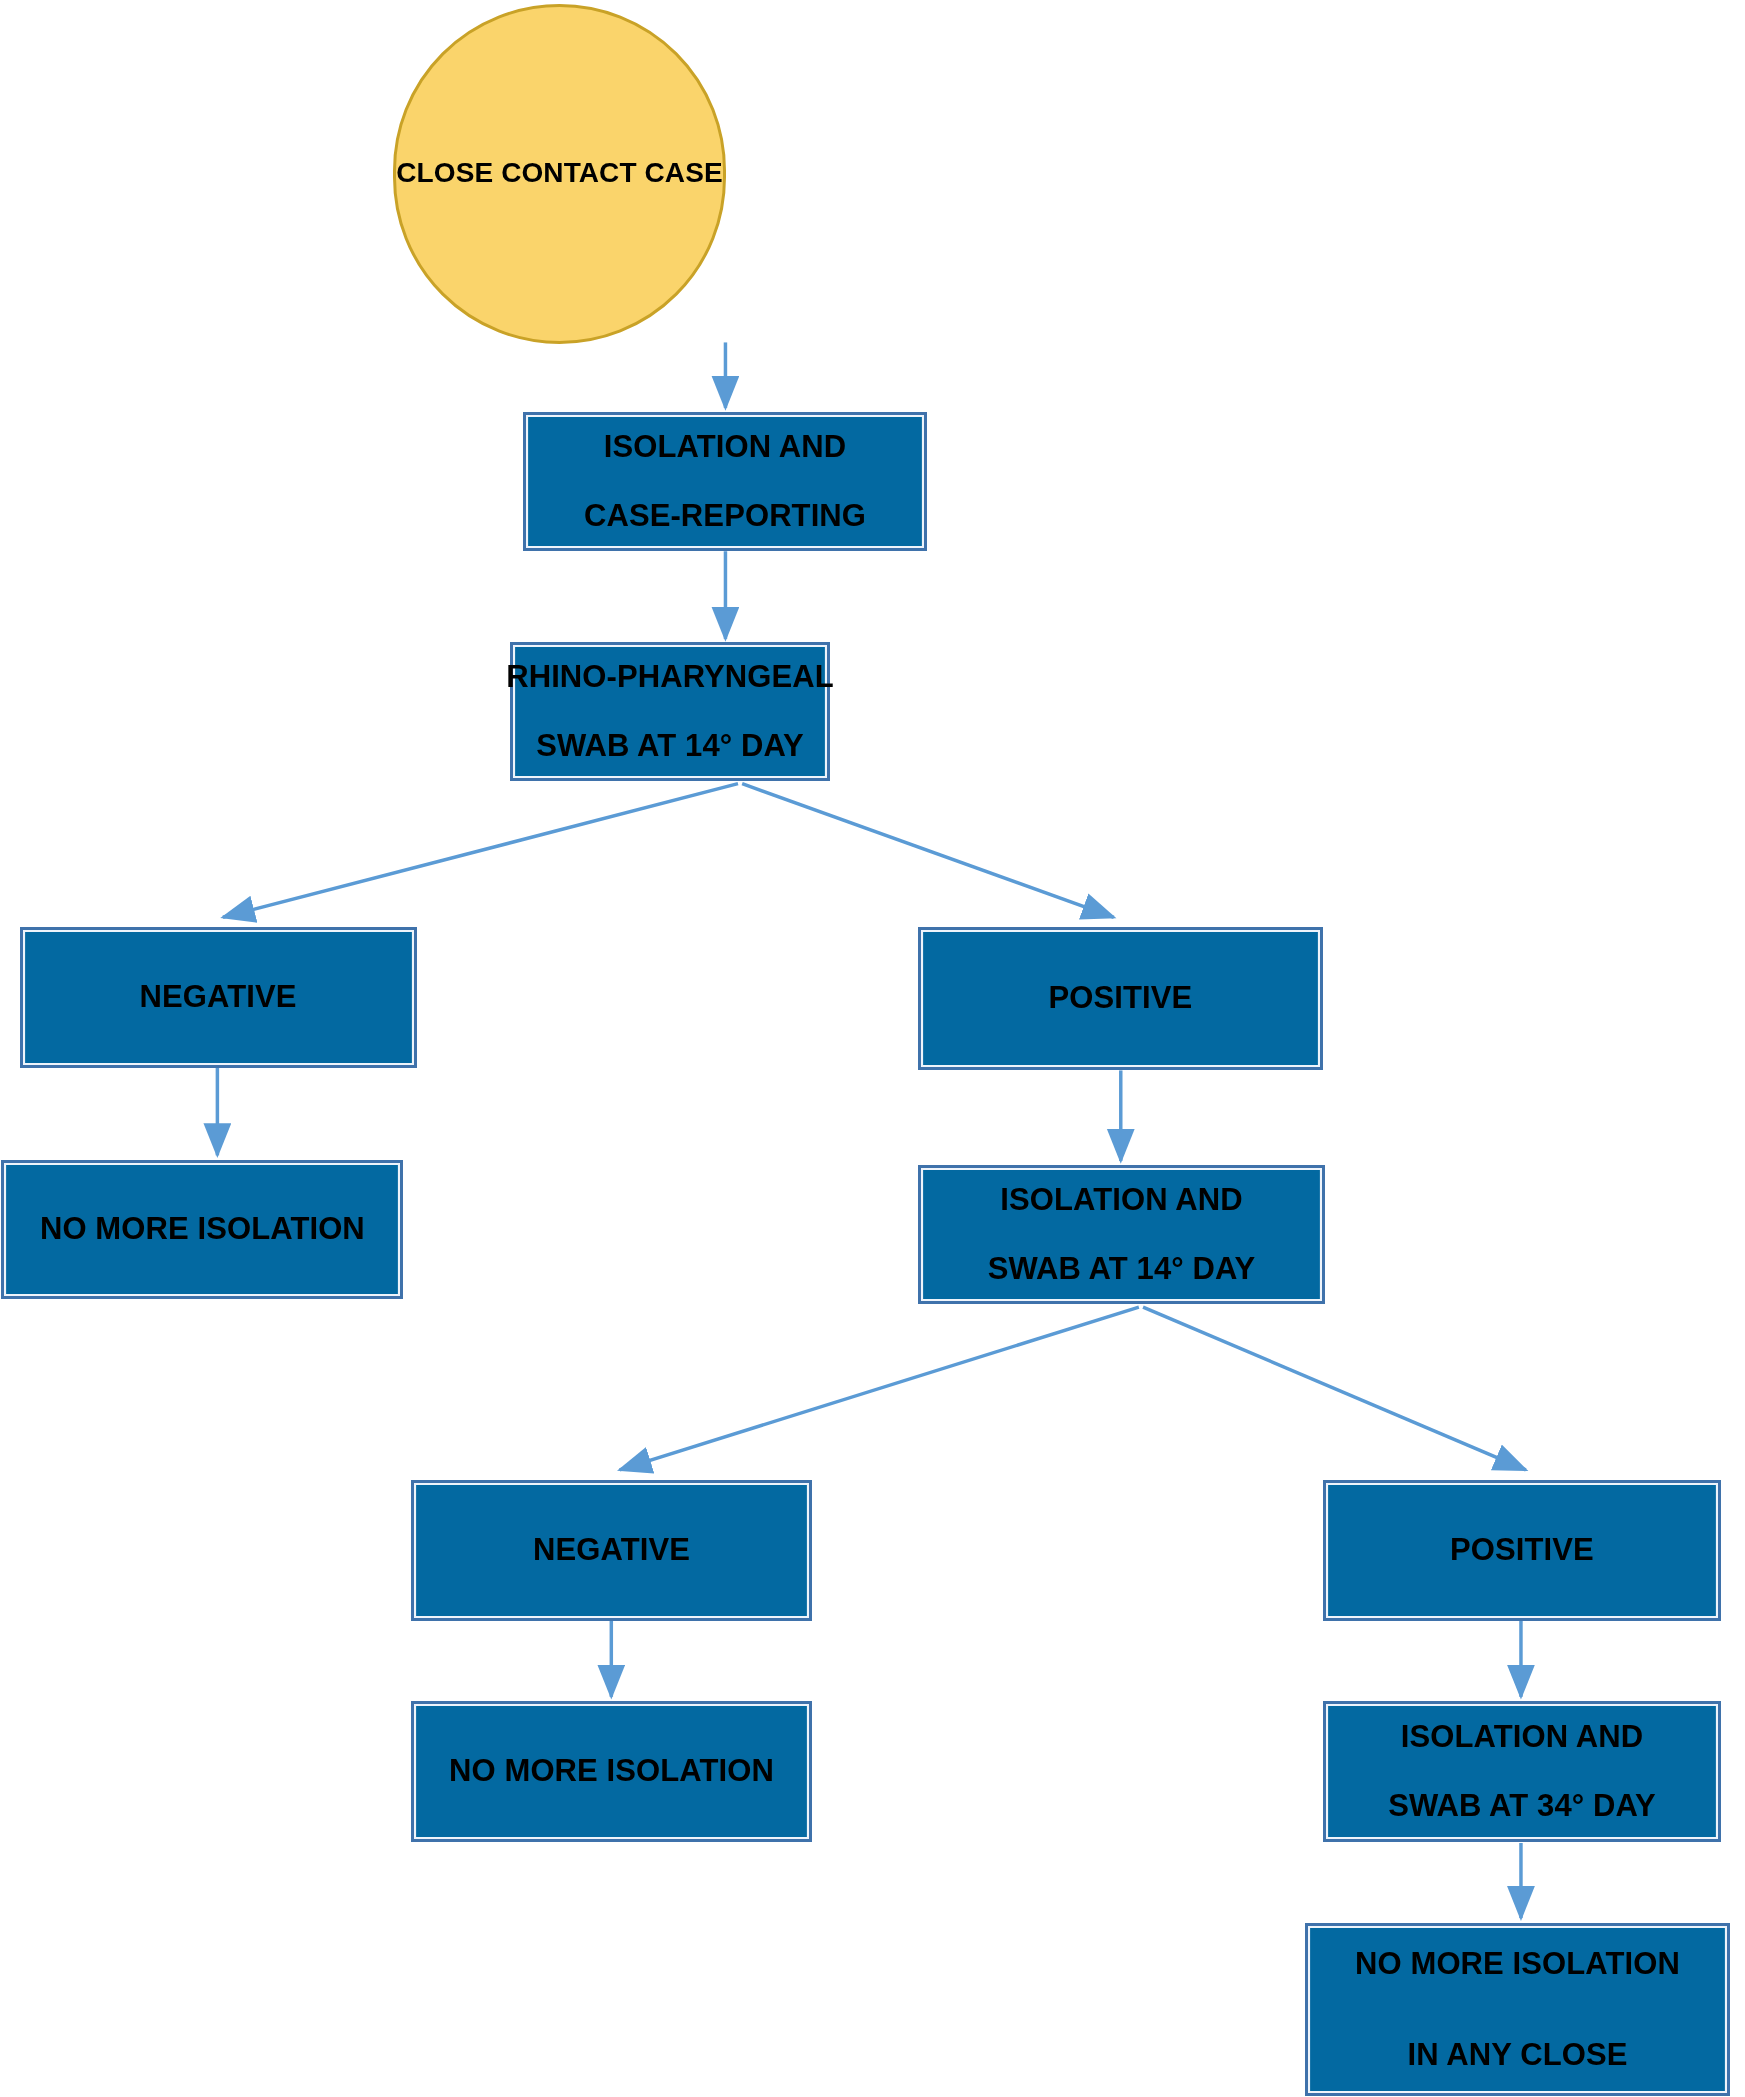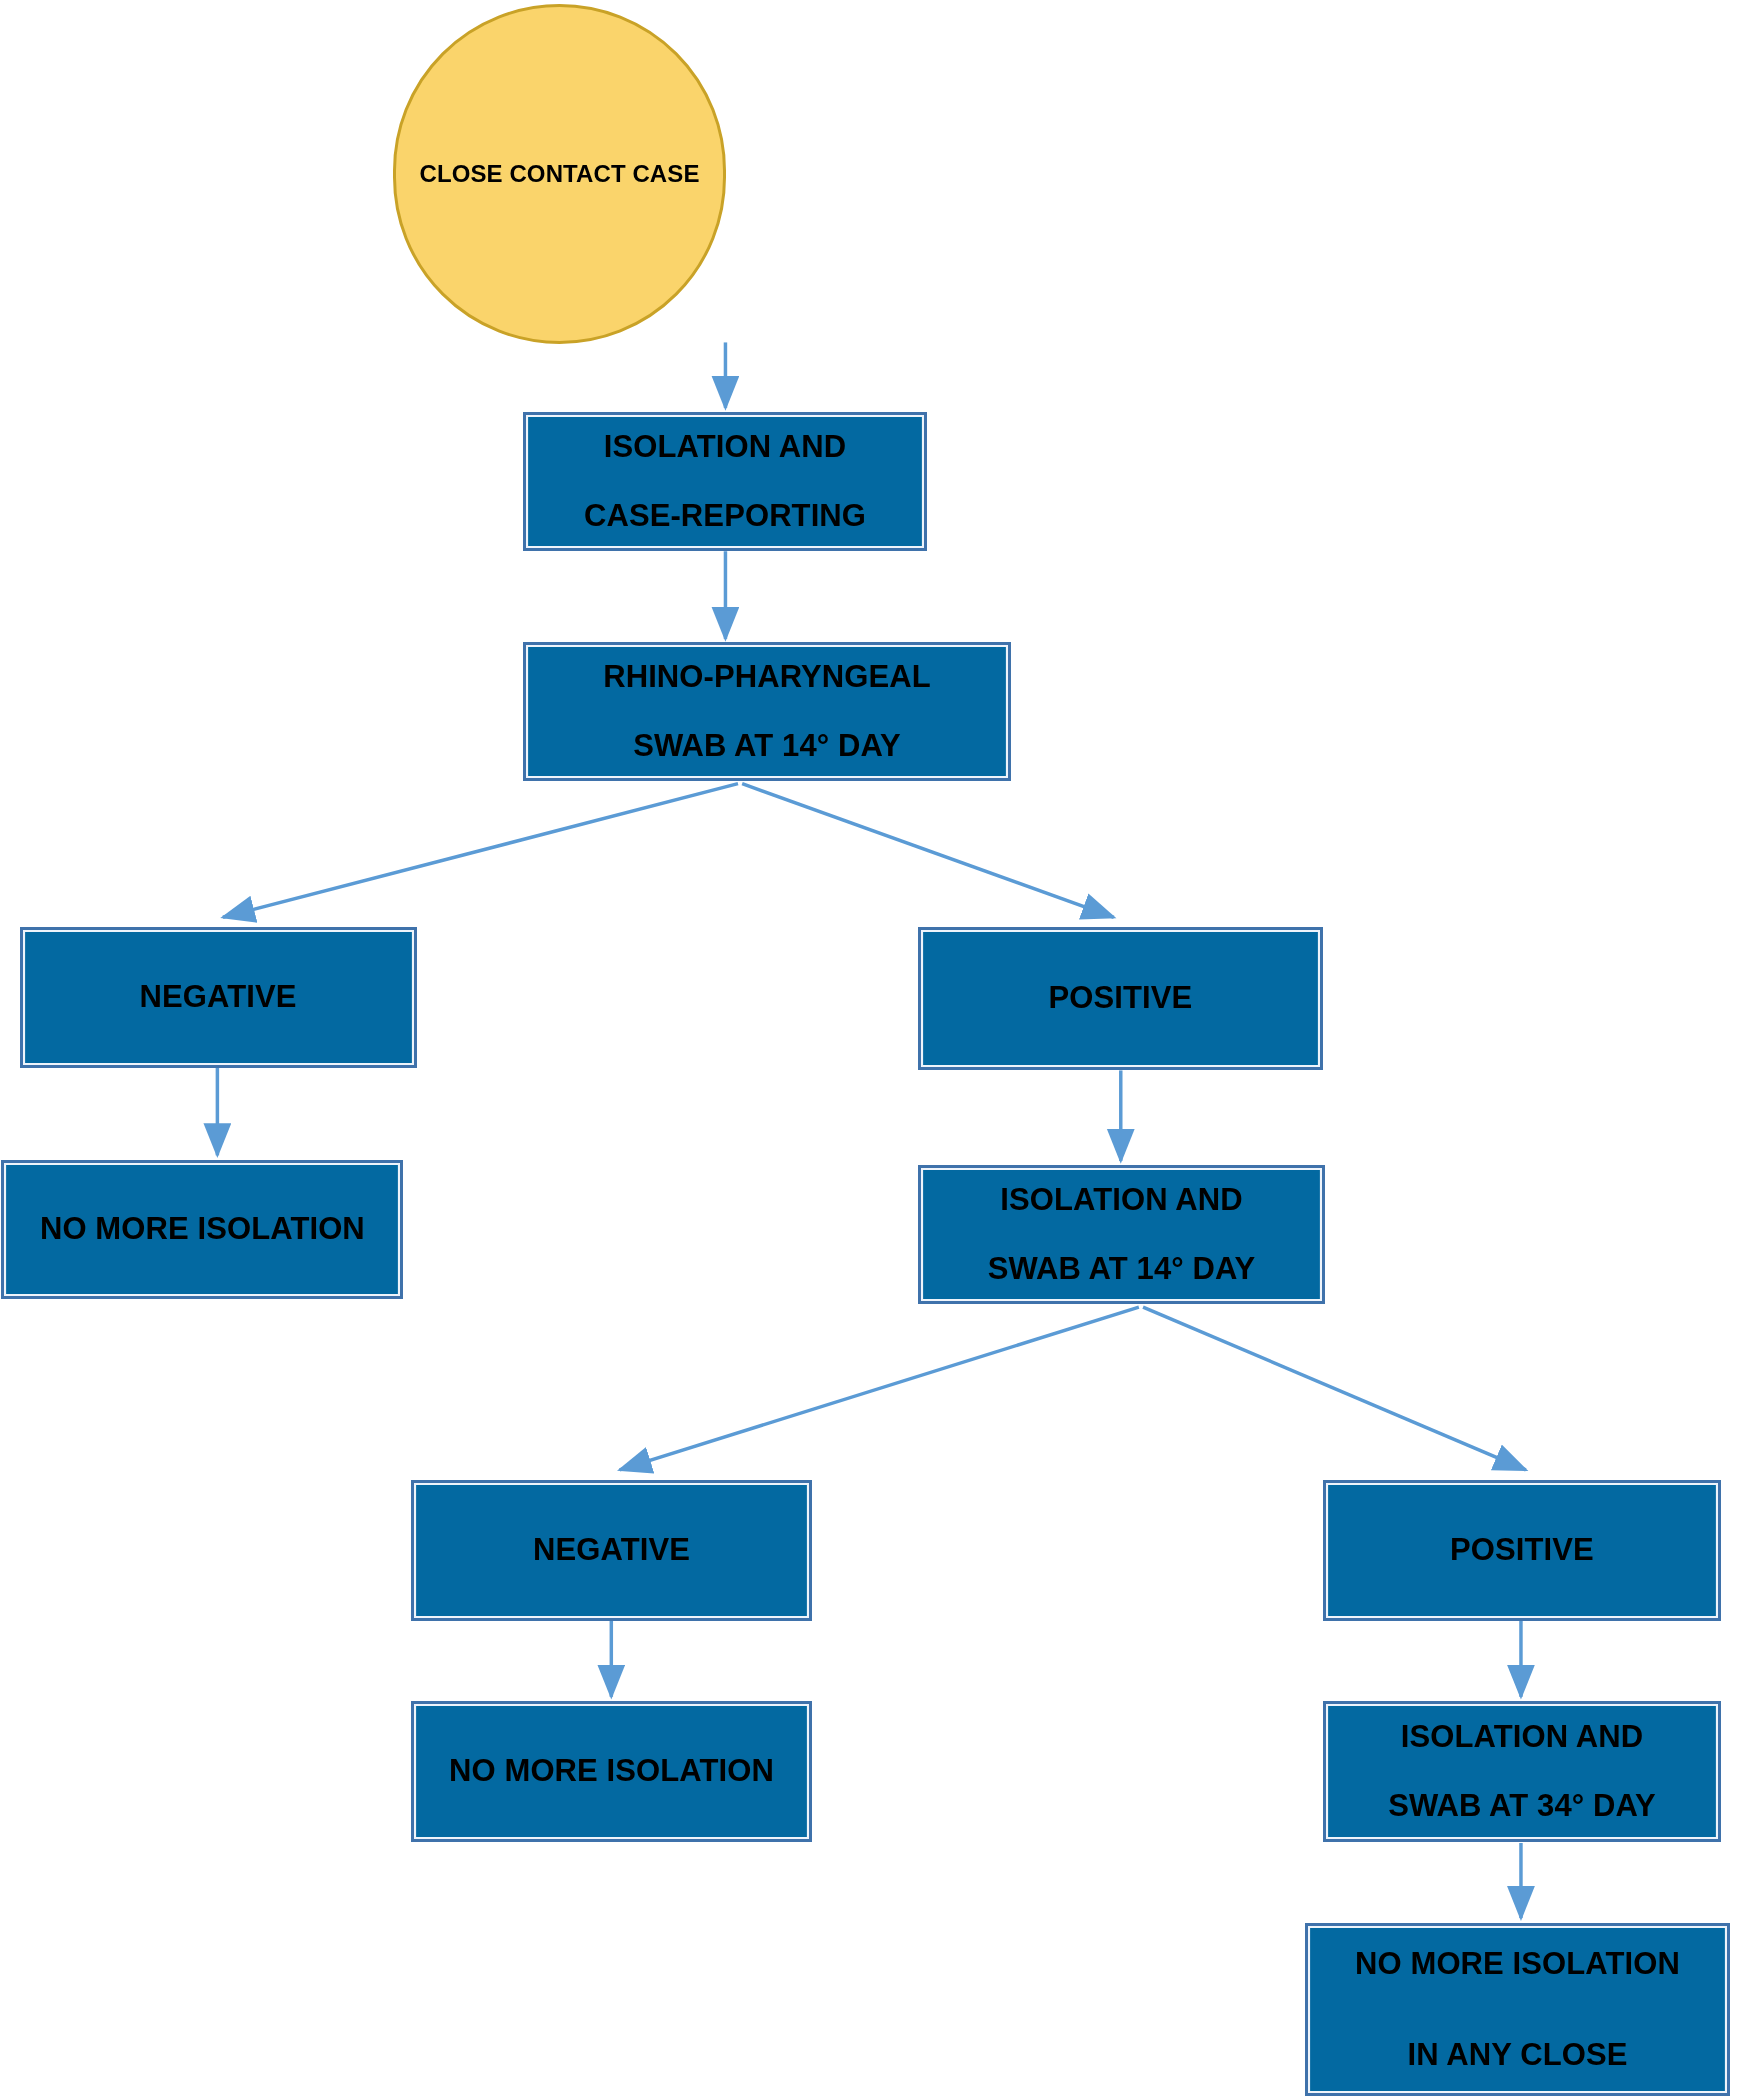--- a/index.html
+++ b/index.html
@@ -46,21 +46,21 @@
     font-size: 31px;
     line-height: 1.55;
     text-align: center;
   }
 
   
   .terminator {
     background: #fad46b;
     border: 3.5px solid #c9a227;
     border-radius: 174px / 174px;
-    font-size: 24px;
+    font-size: 28px;
     line-height: 1.3;
   }
 
   
   .box.two-line .line + .line { margin-top: 21px; }
   .box.spaced .line + .line { margin-top: 43px; }
 </style>
 </head>
 <body>
 
@@ -98,21 +98,21 @@
 
   <div class="node terminator" style="left:393px; top:3.5px; width:333px; height:340px;">
     <span class="line">CLOSE CONTACT CASE</span>
   </div>
 
   <div class="node box two-line" style="left:523px; top:412px; width:404px; height:139px;">
     <span class="line">ISOLATION AND</span>
     <span class="line">CASE-REPORTING</span>
   </div>
 
-  <div class="node box two-line" style="left:523px; top:642px; width:488px; height:139px;">
+  <div class="node box two-line" style="left:510px; top:642px; width:320px; height:139px;">
     <span class="line">RHINO-PHARYNGEAL</span>
     <span class="line">SWAB AT 14° DAY</span>
   </div>
 
   <div class="node box" style="left:19.5px; top:927px; width:397px; height:141px;">
     <span class="line">NEGATIVE</span>
   </div>
 
   <div class="node box" style="left:918px; top:927px; width:405px; height:143px;">
     <span class="line">POSITIVE</span>

